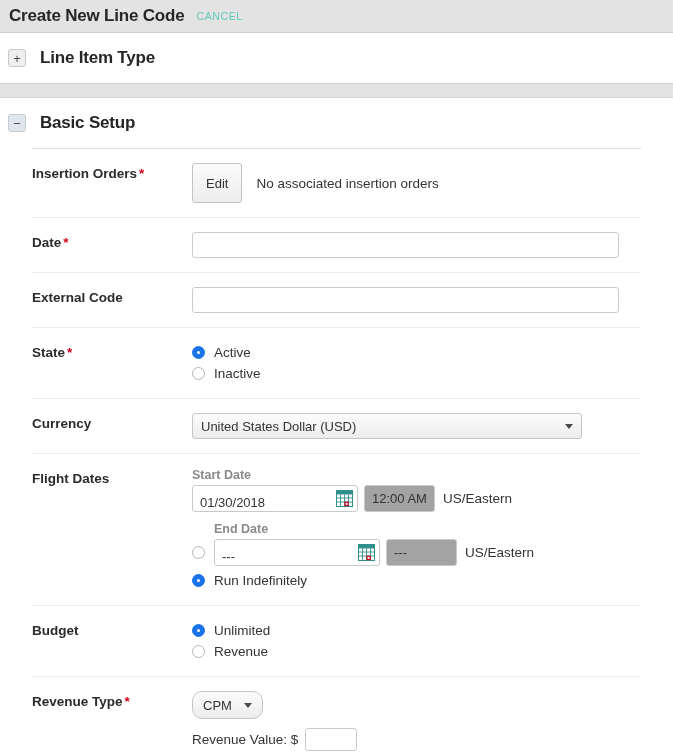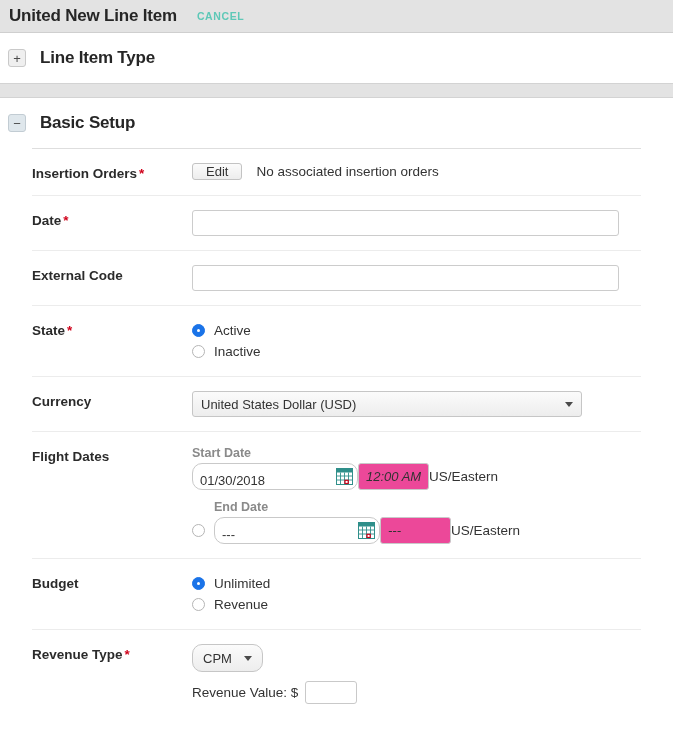--- a/index.html
+++ b/index.html
@@ -22,24 +22,24 @@
     padding: 0 0 0 9px;
   }
   .title-text {
     font-size: 17px;
     font-weight: bold;
     color: #262626;
     letter-spacing: -0.2px;
   }
   .cancel-link {
     font-size: 10.5px;
-    font-weight: bold;
+    font-weight: normal;
     color: #5ec8b7;
     letter-spacing: 0.6px;
-    margin-left: 20px;
+    margin-left: 12px;
     cursor: pointer;
     text-decoration: none;
   }
 
   
   .section-head {
     height: 50px;
     display: flex;
     align-items: center;
     padding-left: 8px;
@@ -117,21 +117,21 @@
   }
   .txt-wide { width: 427px; }
 
   .btn {
     background: linear-gradient(to bottom, #fbfbfb, #ededed);
     border: 1px solid #c3c3c3;
     border-radius: 3px;
     font-size: 13px;
     font-family: "Liberation Sans", sans-serif;
     color: #333;
-    height: 17px;
+    height: 40px;
     padding: 0 13px;
     cursor: pointer;
   }
   .edit-row { display: flex; align-items: center; }
   .edit-note {
     font-size: 13.5px;
     color: #333;
     margin-left: 14px;
   }
 
@@ -209,50 +209,51 @@
   .date-line { display: flex; align-items: center; }
   .date-wrap {
     position: relative;
     width: 166px;
     flex: none;
   }
   .date-input {
     width: 166px;
     height: 27px;
     border: 1px solid #c9c9c9;
-    border-radius: 10px;
+    border-radius: 3px;
     background: #fff;
     font-size: 13px;
     font-family: "Liberation Sans", sans-serif;
     color: #333;
     padding: 8px 30px 0 7px;
     outline: none;
   }
   .cal-icon {
     position: absolute;
     right: 5px; top: 5px;
     width: 17px; height: 17px;
     cursor: pointer;
   }
   .time-input {
     width: 71px;
     height: 27px;
     border: 1px solid #c9c9c9;
     border-radius: 3px;
-    background: #ec4899;
+    background: #a3a3a3;
     font-size: 13px;
     font-family: "Liberation Sans", sans-serif;
     color: #333;
     padding: 0 7px;
+    margin-left: 6px;
     outline: none;
-    font-style: italic;
   }
   .tz {
     font-size: 13.5px;
     color: #333;
+    margin-left: 8px;
   }
   .enddate-line { display: flex; align-items: center; }
   .end-radio-col { width: 22px; flex: none; display: flex; align-items: center; }
 
   .rev-line {
     display: flex;
     align-items: center;
     margin-top: 9px;
   }
   .rev-text { font-size: 13.5px; color: #333; }
@@ -266,21 +267,21 @@
     font-family: "Liberation Sans", sans-serif;
     padding: 0 5px;
     margin-left: 7px;
     outline: none;
   }
 </style>
 </head>
 <body>
 
 <div class="titlebar">
-  <span class="title-text">United New Line Item</span>
+  <span class="title-text">Create New Line Code</span>
   <a class="cancel-link" href="#">CANCEL</a>
 </div>
 
 <div class="section-head">
   <span class="toggle-btn toggle-plus">+</span>
   <span class="section-title">Line Item Type</span>
 </div>
 
 <div class="band"></div>
 
@@ -397,20 +398,24 @@
                 <line x1="1" y1="12" x2="16" y2="12"></line>
               </g>
               <rect x="9" y="12.3" width="3.2" height="3.2" fill="none" stroke="#d0021b" stroke-width="1.2"></rect>
             </svg>
           </span>
         </span>
         <input class="time-input" type="text" value="---" style="">
         <span class="tz">US/Eastern</span>
       </div>
 
+      <div class="opt" style="margin-top:4px;">
+        <span class="radio on"></span>
+        <span class="opt-label">Run Indefinitely</span>
+      </div>
 
     </div>
   </div>
 
   <div class="row">
     <div class="row-label">
       <span>Budget</span>
     </div>
     <div class="row-field">
       <div class="opt">

